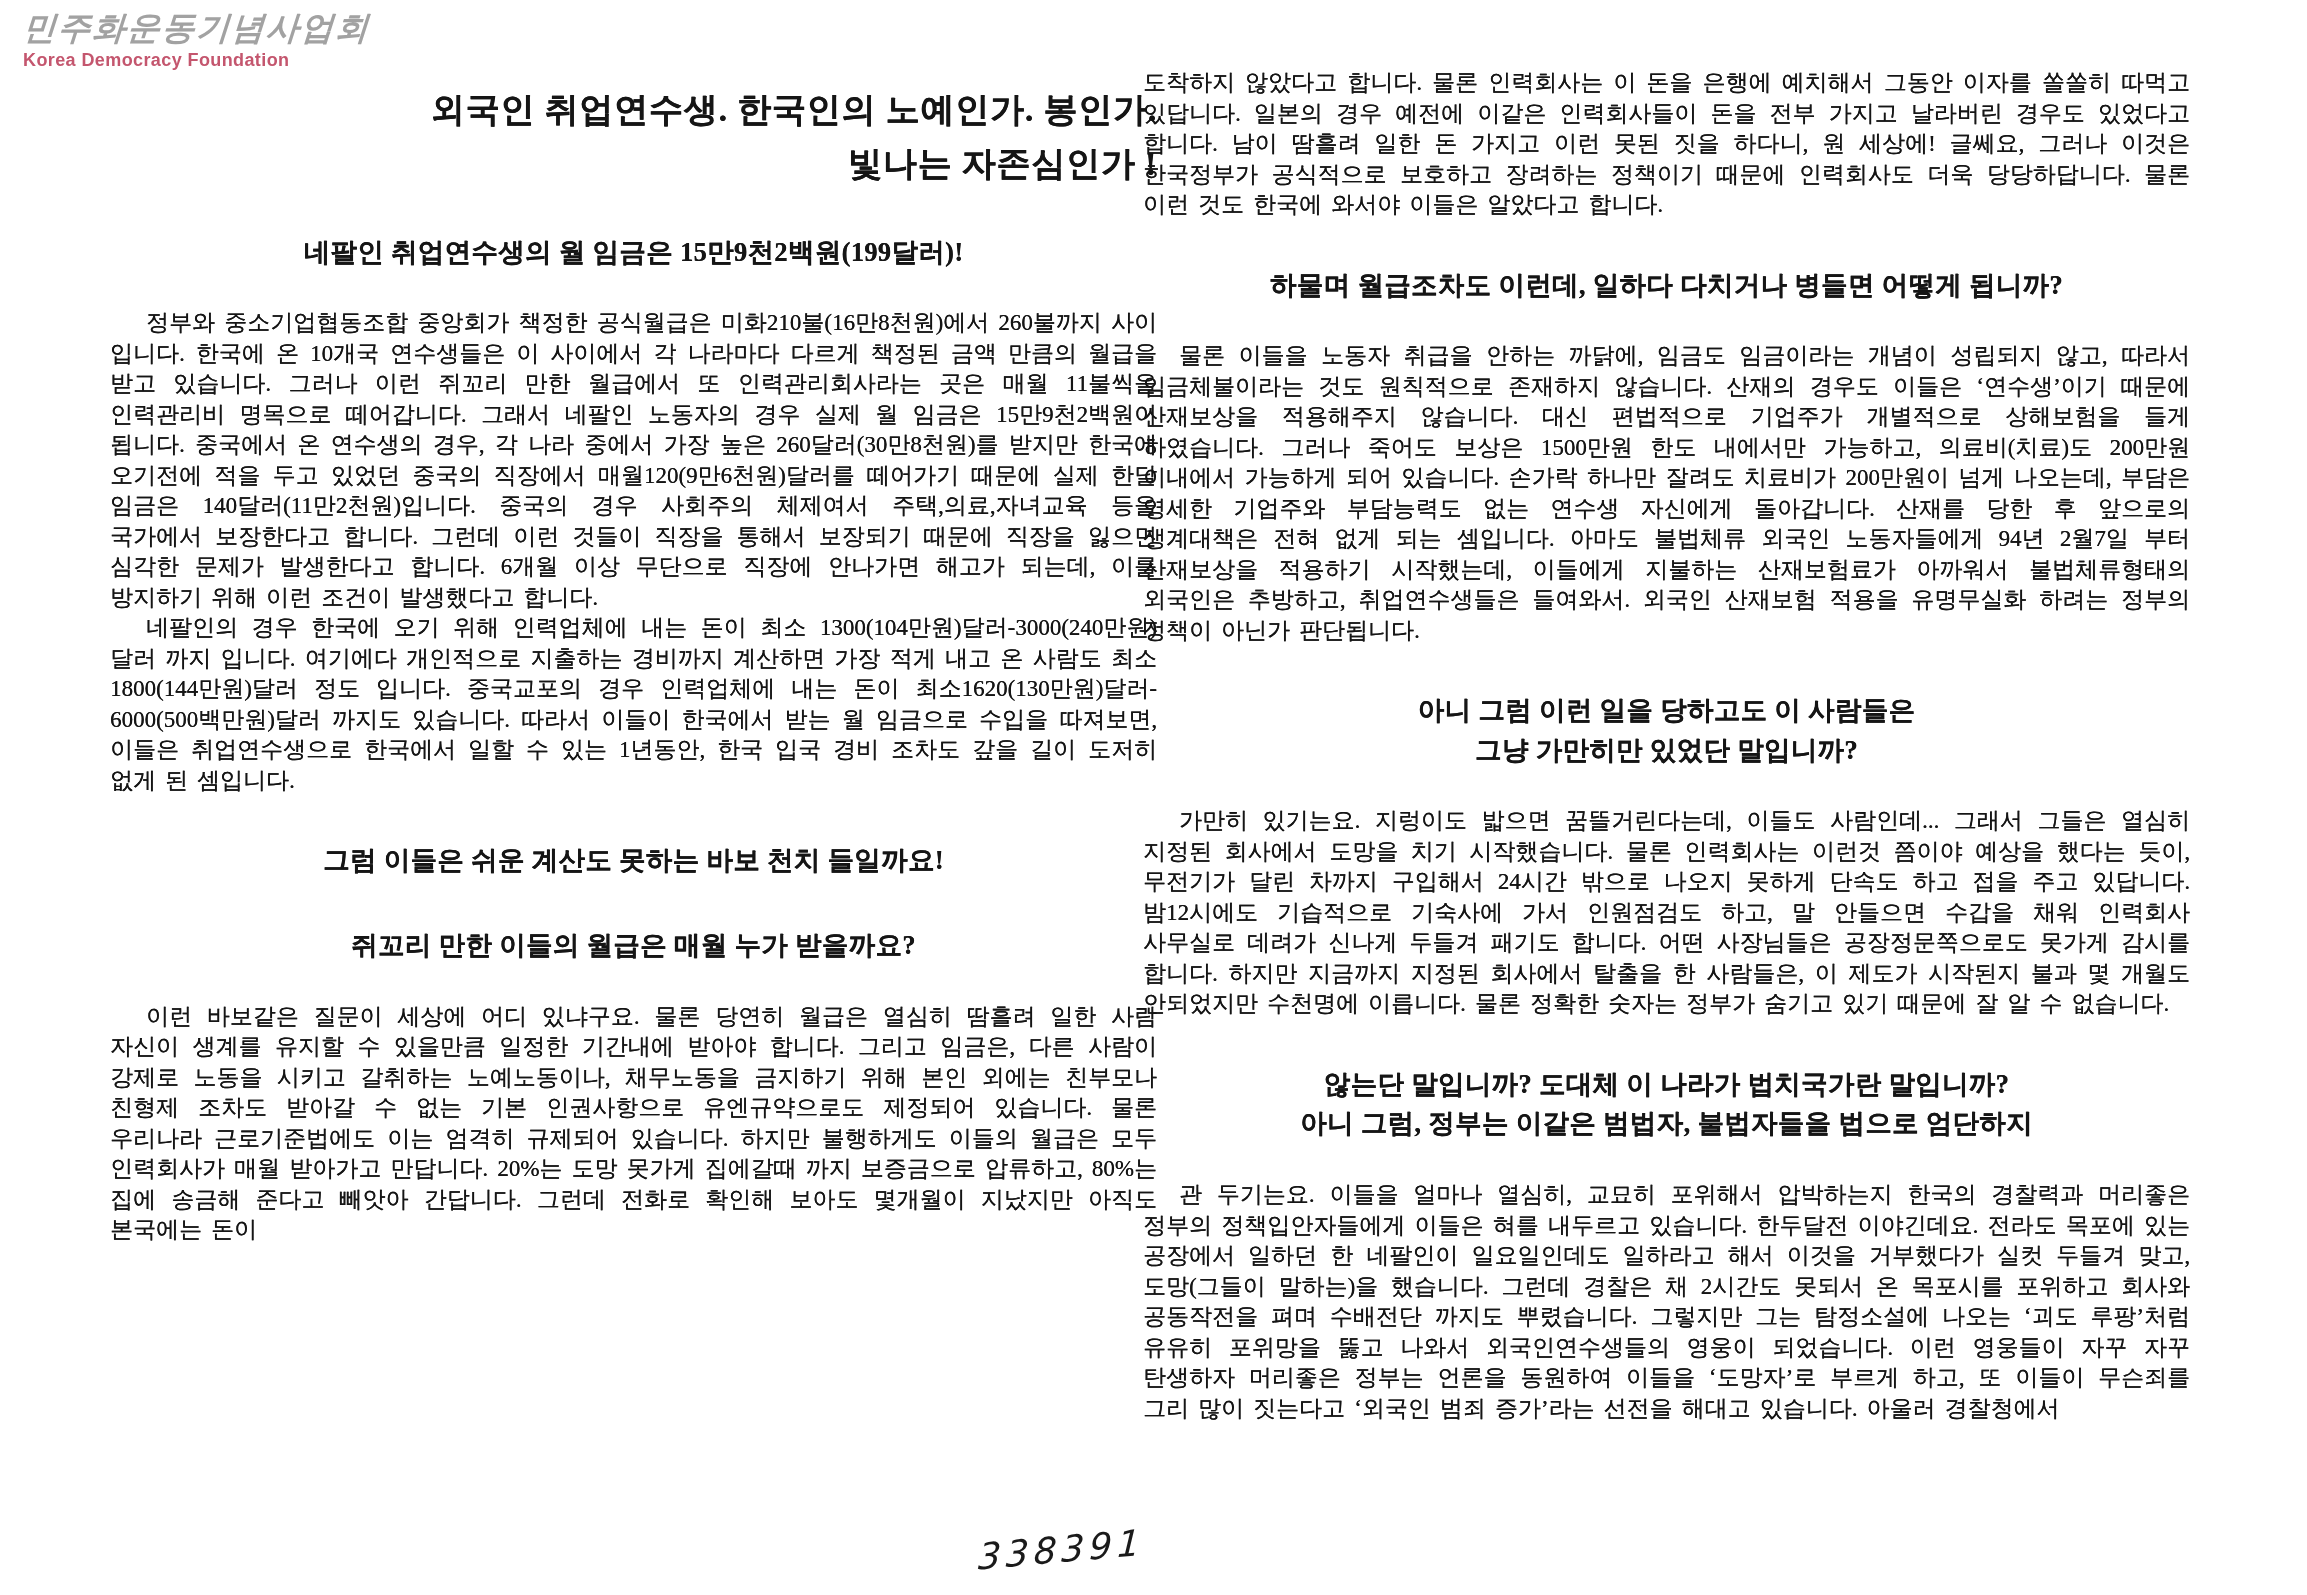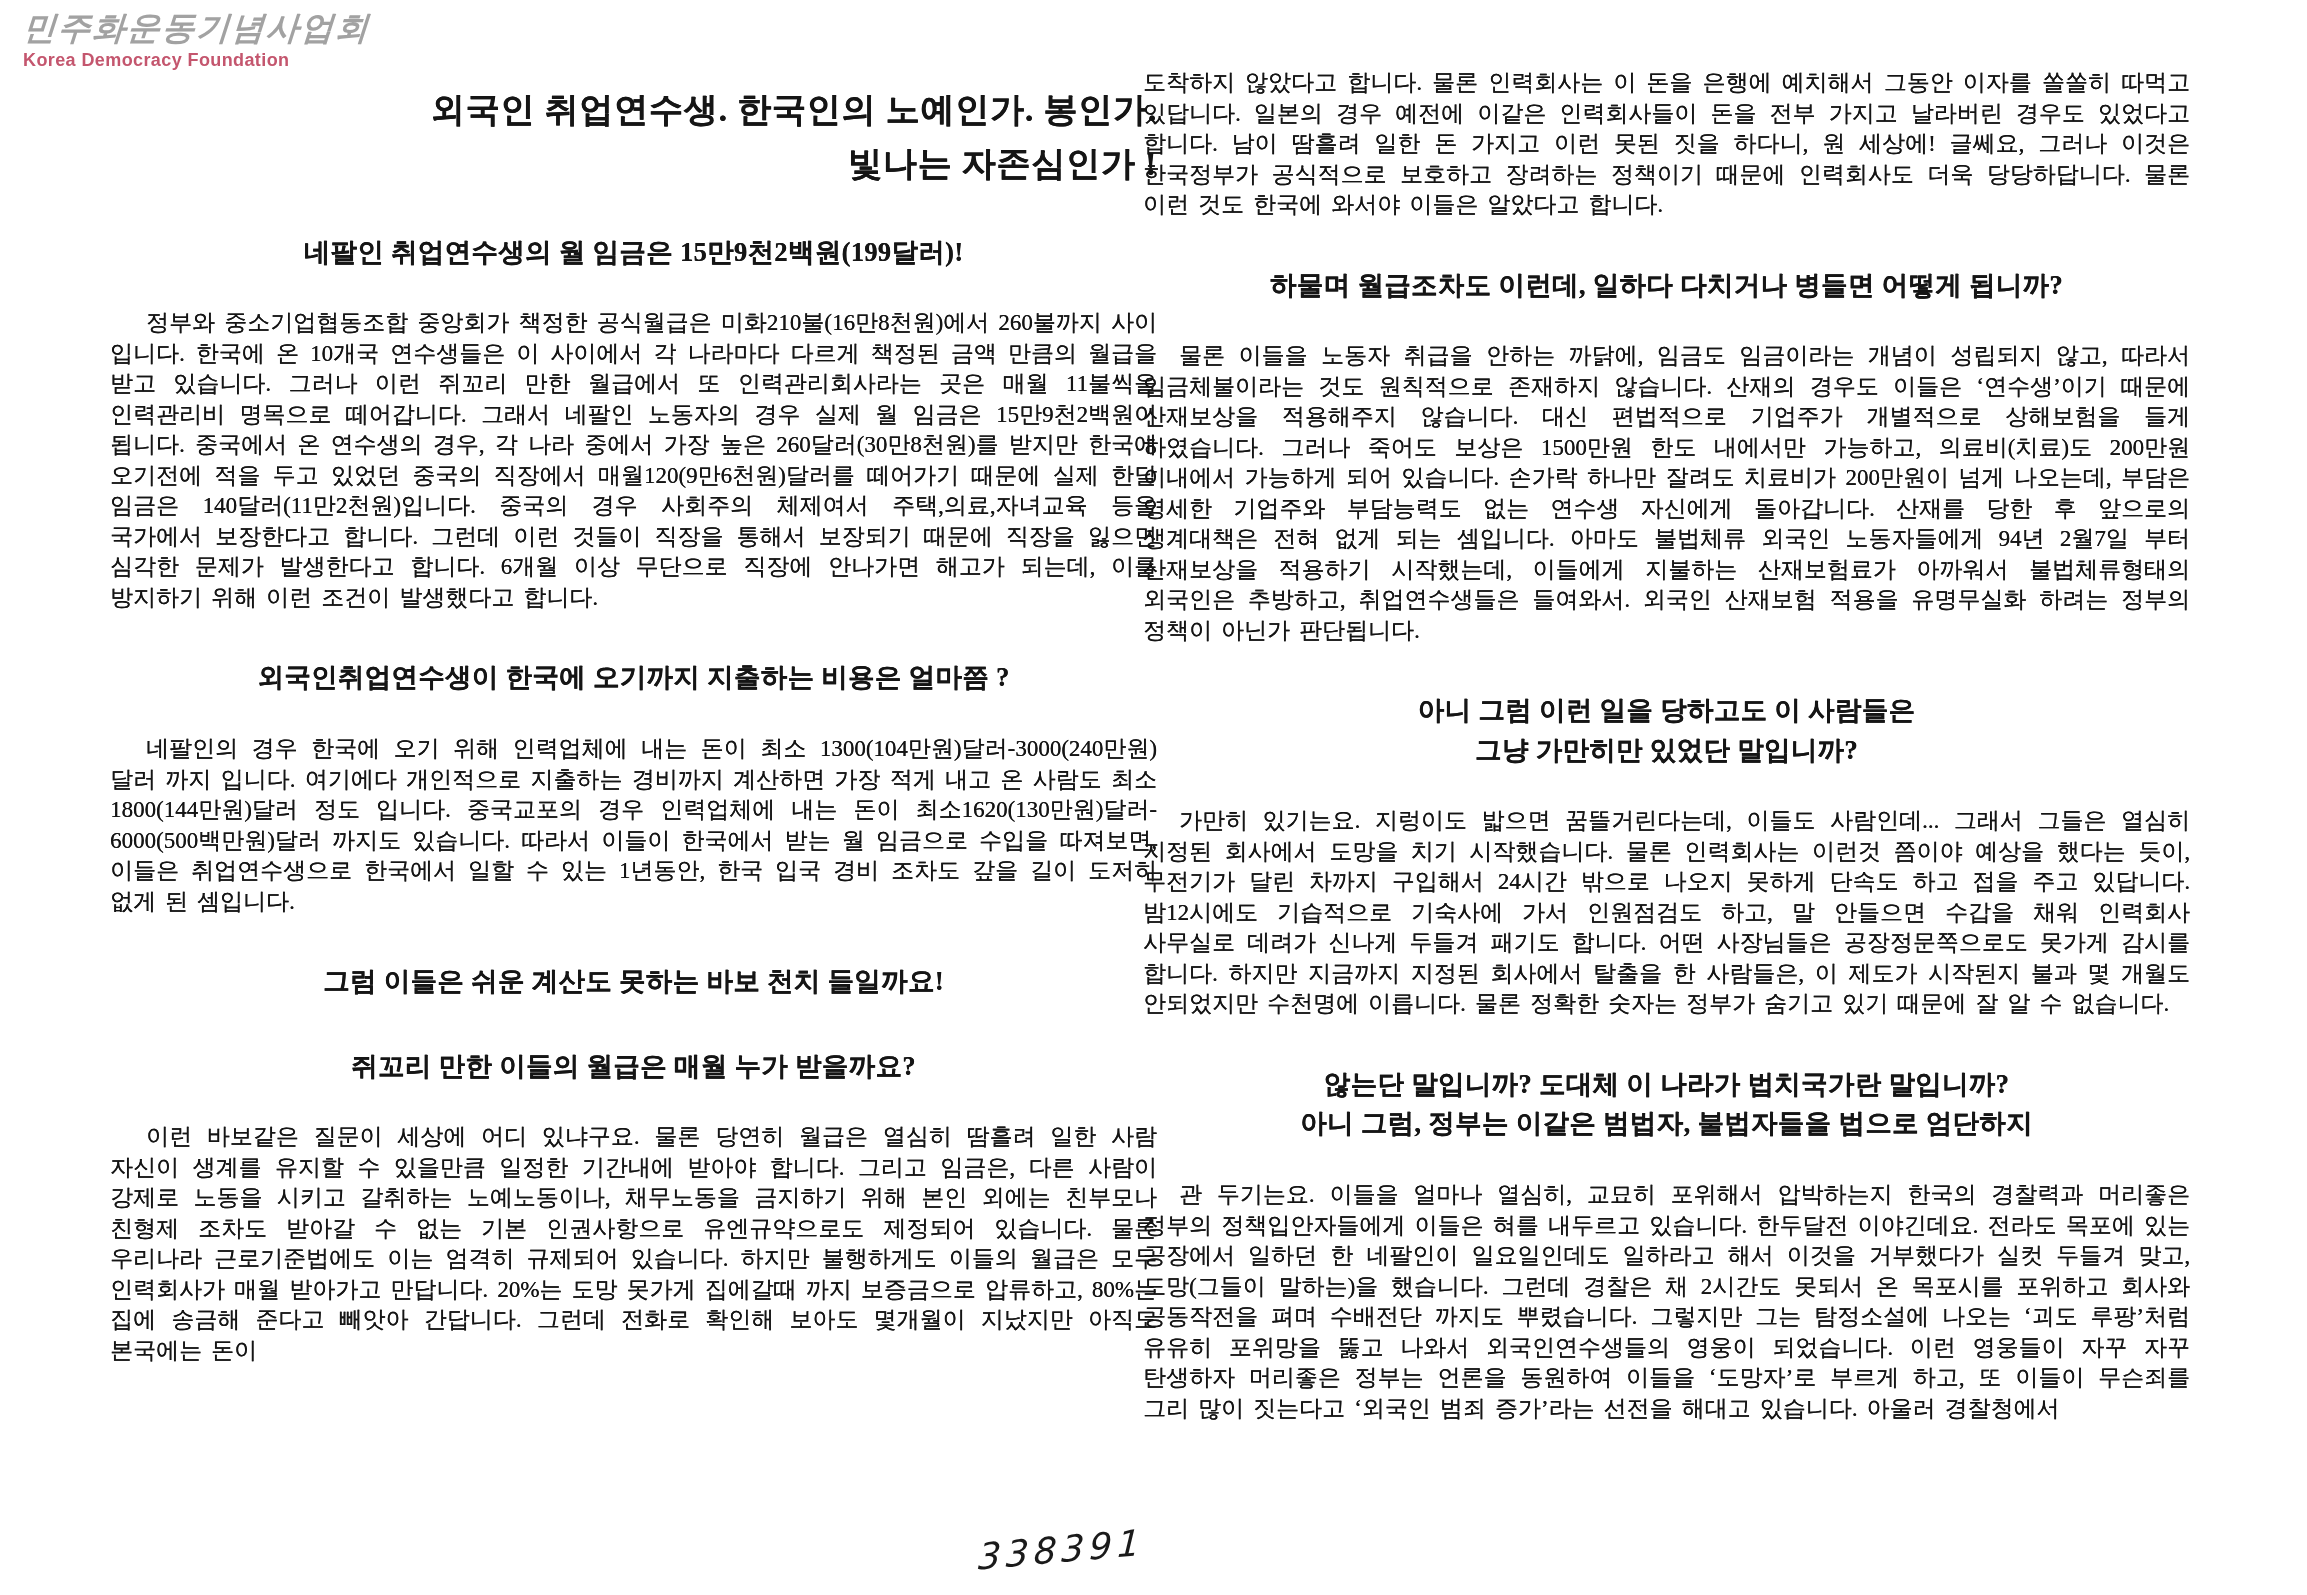--- a/index.html
+++ b/index.html
@@ -94,21 +94,20 @@
 
   <div class="col col-left">
     <div class="doc-title">
       <div>외국인 취업연수생. 한국인의 노예인가. 봉인가.</div>
       <div>빛나는 자존심인가 !</div>
     </div>
 
     <div class="sec-heading first">네팔인 취업연수생의 월 임금은 15만9천2백원(199달러)!</div>
     <p class="body indent">정부와 중소기업협동조합 중앙회가 책정한 공식월급은 미화210불(16만8천원)에서 260불까지 사이 입니다. 한국에 온 10개국 연수생들은 이 사이에서 각 나라마다 다르게 책정된 금액 만큼의 월급을 받고 있습니다. 그러나 이런 쥐꼬리 만한 월급에서 또 인력관리회사라는 곳은 매월 11불씩을 인력관리비 명목으로 떼어갑니다. 그래서 네팔인 노동자의 경우 실제 월 임금은 15만9천2백원이 됩니다. 중국에서 온 연수생의 경우, 각 나라 중에서 가장 높은 260달러(30만8천원)를 받지만 한국에 오기전에 적을 두고 있었던 중국의 직장에서 매월120(9만6천원)달러를 떼어가기 때문에 실제 한달 임금은 140달러(11만2천원)입니다. 중국의 경우 사회주의 체제여서 주택,의료,자녀교육 등을 국가에서 보장한다고 합니다. 그런데 이런 것들이 직장을 통해서 보장되기 때문에 직장을 잃으면 심각한 문제가 발생한다고 합니다. 6개월 이상 무단으로 직장에 안나가면 해고가 되는데, 이를 방지하기 위해 이런 조건이 발생했다고 합니다.</p>
 
-    <div class="sec-heading">외국인취업연수생이 한국에 오기까지 지출하는 비용은 얼마쯤 ?</div>
     <p class="body indent">네팔인의 경우 한국에 오기 위해 인력업체에 내는 돈이 최소 1300(104만원)달러-3000(240만원)달러 까지 입니다. 여기에다 개인적으로 지출하는 경비까지 계산하면 가장 적게 내고 온 사람도 최소 1800(144만원)달러 정도 입니다. 중국교포의 경우 인력업체에 내는 돈이 최소1620(130만원)달러- 6000(500백만원)달러 까지도 있습니다. 따라서 이들이 한국에서 받는 월 임금으로 수입을 따져보면, 이들은 취업연수생으로 한국에서 일할 수 있는 1년동안, 한국 입국 경비 조차도 갚을 길이 도저히 없게 된 셈입니다.</p>
 
     <div class="sec-heading">그럼 이들은 쉬운 계산도 못하는  바보 천치 들일까요!</div>
 
     <div class="sec-heading">쥐꼬리 만한 이들의 월급은 매월 누가 받을까요?</div>
     <p class="body indent">이런 바보같은 질문이 세상에 어디 있냐구요. 물론 당연히 월급은 열심히 땀흘려 일한 사람 자신이 생계를 유지할 수 있을만큼 일정한 기간내에 받아야 합니다. 그리고 임금은, 다른 사람이 강제로 노동을 시키고 갈취하는 노예노동이나, 채무노동을 금지하기 위해 본인 외에는 친부모나 친형제 조차도 받아갈 수 없는 기본 인권사항으로 유엔규약으로도 제정되어 있습니다. 물론 우리나라 근로기준법에도 이는 엄격히 규제되어 있습니다. 하지만 불행하게도 이들의 월급은 모두 인력회사가 매월 받아가고 만답니다. 20%는 도망 못가게 집에갈때 까지 보증금으로 압류하고, 80%는 집에 송금해 준다고 빼앗아 간답니다. 그런데 전화로 확인해 보아도 몇개월이 지났지만 아직도 본국에는 돈이</p>
   </div>
 
   <div class="col col-right">
     <p class="body">도착하지 않았다고 합니다. 물론 인력회사는 이 돈을 은행에 예치해서 그동안 이자를 쏠쏠히 따먹고 있답니다. 일본의 경우 예전에 이같은 인력회사들이 돈을 전부 가지고 날라버린 경우도 있었다고 합니다. 남이 땀흘려 일한 돈 가지고 이런 못된 짓을 하다니, 원 세상에!  글쎄요, 그러나 이것은 한국정부가 공식적으로 보호하고 장려하는 정책이기 때문에 인력회사도 더욱 당당하답니다. 물론 이런 것도 한국에 와서야 이들은 알았다고 합니다.</p>

